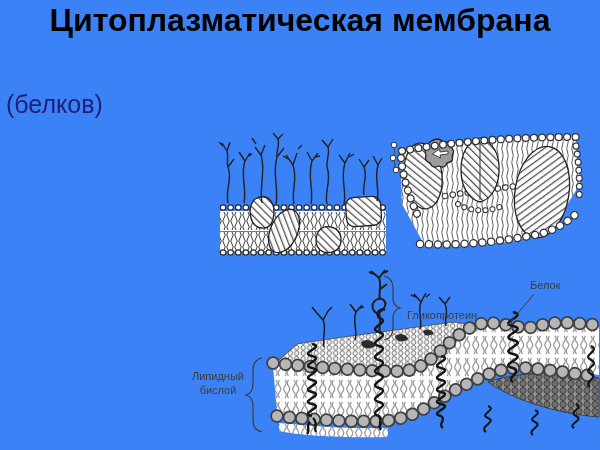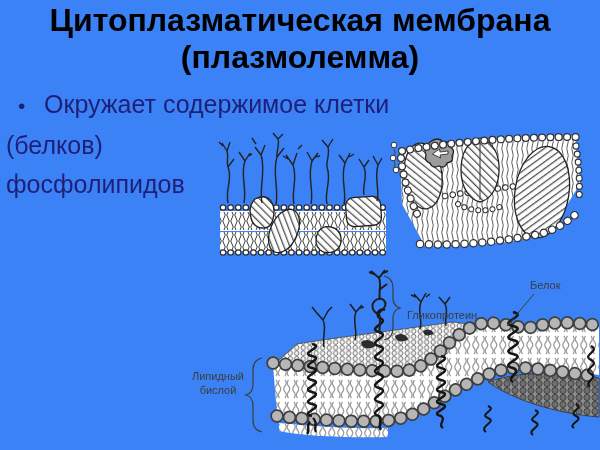--- a/index.html
+++ b/index.html
@@ -15,27 +15,24 @@
   svg text{font-family:"Liberation Sans", sans-serif;}
   .fig{position:absolute;}
 </style>
 </head>
 <body>
 
 <div class="slide">
 
   <div class="title">
     <div>Цитоплазматическая мембрана</div>
-    <div>(плазмолемма)</div>
   </div>
 
   <div class="bullets">
-    <div class="bullet-line"><span class="bullet-mark">•</span><span>Окружает содержимое клетки</span></div>
     <div class="cont-line">(белков)</div>
-    <div class="cont-line">фосфолипидов</div>
   </div>
 
   <svg class="fig" style="left:214px;top:131px" width="178" height="136" viewBox="0 0 178 136">
     <defs>
       <pattern id="m-hatch" patternUnits="userSpaceOnUse" width="5.5" height="5.5" patternTransform="rotate(-45)">
         <rect width="5.5" height="5.5" fill="#fdfdfd"></rect>
         <line x1="0.5" y1="0" x2="0.5" y2="5.5" stroke="#4f4f4f" stroke-width="1.5"></line>
       </pattern>
       <pattern id="m-tails" patternUnits="userSpaceOnUse" width="8" height="20">
         <rect width="8" height="20" fill="#ffffff"></rect>

